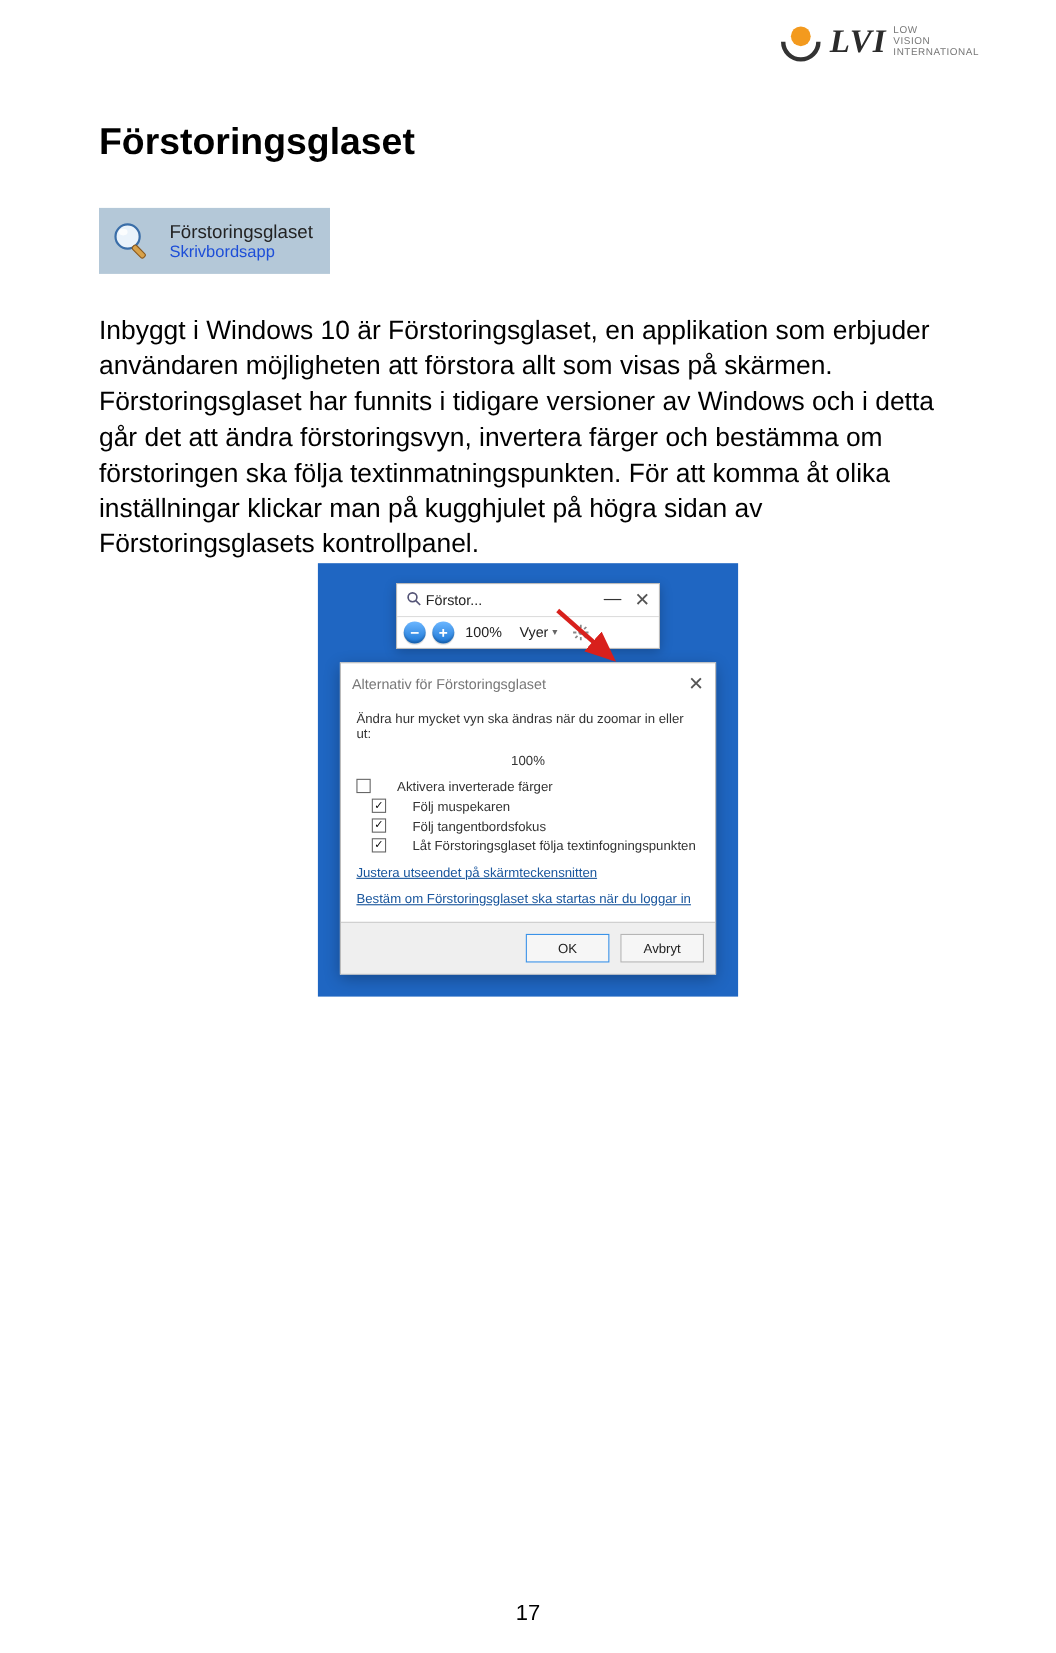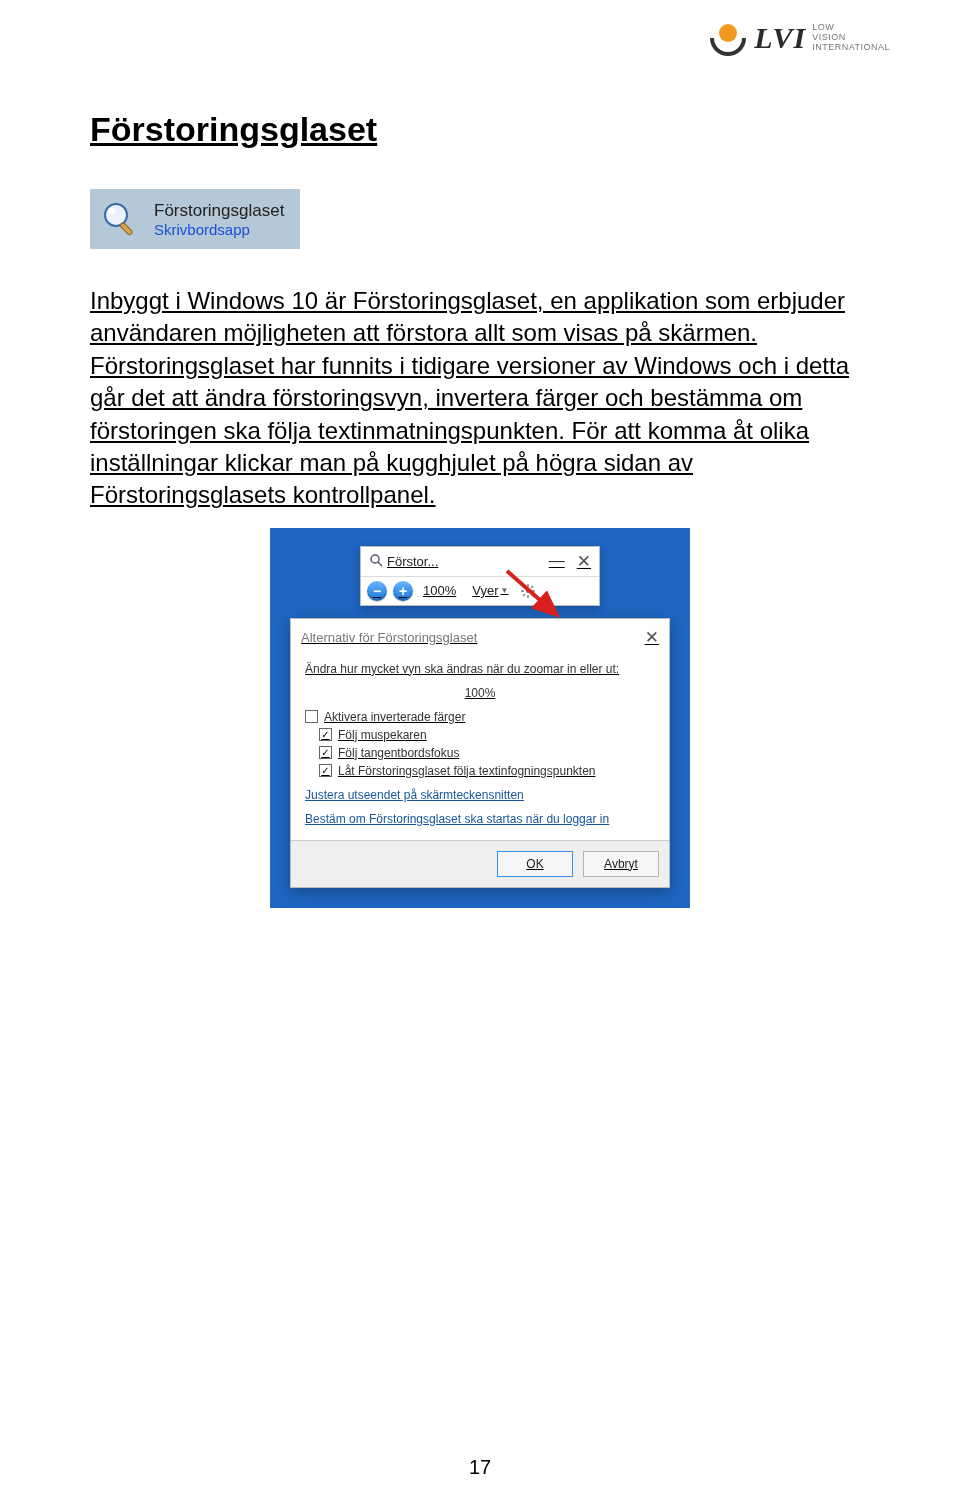--- a/index.html
+++ b/index.html
@@ -6,21 +6,20 @@
   body {
     width: 960px;
     height: 1503px;
     background: #fff;
     font-family: Arial, Helvetica, sans-serif;
     position: relative;
     color: #000;
   }
   .page {
     padding: 30px 90px 0 90px;
-    text-decoration: underline;
   }
   
   .logo-wrap {
     position: absolute;
     top: 18px;
     right: 70px;
     display: flex;
     align-items: center;
     gap: 6px;
     justify-content: center;
@@ -66,22 +65,22 @@
   .app-tile-text .t1 { font-size: 17px; color: #222; }
   .app-tile-text .t2 { font-size: 15px; color: #1d4ed8; }
   
   .body-text {
     font-size: 24px;
     line-height: 1.35;
     color: #000;
   }
   
   .screenshot-area {
-    width: 420px;
-    margin: 16px auto;
+    width: 382px;
+    margin: 0 auto;
     background: #2a6cc0;
     background: linear-gradient(180deg,#1f66c2 0%, #1f66c2 100%);
     padding: 18px 20px 20px 20px;
     position: relative;
   }
   .magnifier-bar {
     background: #fff;
     border: 1px solid #bbb;
     width: 240px;
     margin: 0 auto 12px auto;
@@ -160,21 +159,21 @@
   }
   .slider-thumb {
     position: absolute; top: 0; left: 38%;
     width: 12px; height: 20px;
     background: #1a9bff;
     border-radius: 2px;
   }
   .slider-ticks { position: absolute; left: 0; right: 0; top: 14px; display: flex; justify-content: space-between; }
   .slider-ticks span { width: 1px; height: 4px; background: #aaa; display: block; }
   .pct-center { text-align: center; font-size: 12px; color: #333; margin: 10px 0 10px 0; }
-  .chk-row { display: flex; align-items: center; gap: 6px; margin: 4px 0; font-size: 12px; color: #333; }
+  .chk-row { display: flex; align-items: center; gap: 24px; margin: 4px 0; font-size: 12px; color: #333; }
   .chk {
     width: 13px; height: 13px; border: 1px solid #666; display: inline-flex;
     align-items: center; justify-content: center; font-size: 10px; color: #000;
   }
   .chk.checked::after { content: "✓"; font-size: 10px; line-height: 1; }
   .section-hdr { background: #f0f0f0; padding: 4px 8px; margin: 6px -14px 6px -14px; font-size: 12px; color: #333; border-top: 1px solid #ddd; }
   .indent { margin-left: 14px; }
   .linkish { color: #18559c; text-decoration: underline; font-size: 12px; margin: 10px 0 4px 0; display: block; }
   .od-footer {
     background: #efefef;

